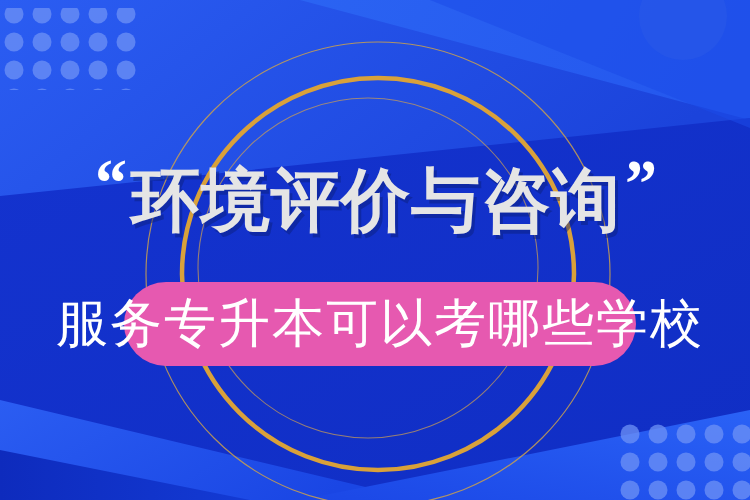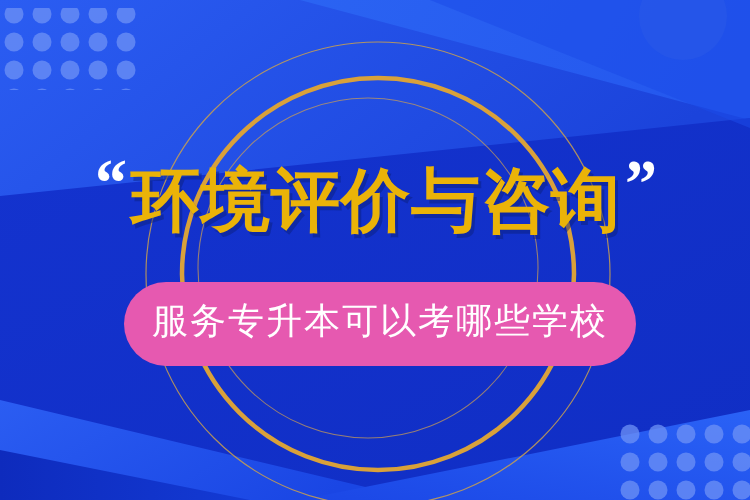--- a/index.html
+++ b/index.html
@@ -58,21 +58,21 @@
     margin-top: 4px;
     transform: scaleY(1.05);
   }
   .quote-close {
     margin-left: 4px;
     align-self: flex-start;
     margin-top: 4px;
     transform: scaleY(1.05);
   }
   .main-title {
-    color: #eab308;
+    color: #e5e5e5;
     font-size: 69px;
     font-weight: bold;
     letter-spacing: 1px;
     line-height: 1;
     white-space: nowrap;
     text-shadow: 3px 4px 0 rgba(10, 30, 120, 0.45);
     font-family: "Liberation Sans", "DejaVu Sans", sans-serif;
   }
   
   .pill {
@@ -83,26 +83,26 @@
     height: 84px;
     background: #e659b0;
     border-radius: 42px;
     display: flex;
     align-items: center;
     justify-content: center;
     box-sizing: border-box;
   }
   .pill-text {
     color: #ffffff;
-    font-size: 36px;
+    font-size: 52px;
     font-weight: normal;
     letter-spacing: 2px;
     line-height: 1;
     white-space: nowrap;
-    font-family: Liberation Mono, monospace;
+    font-family: Liberation Serif, serif;
   }
 </style>
 </head>
 <body>
 
 <div id="banner">
 
   <svg id="bg-svg" viewBox="0 0 750 500">
     <defs>
       <linearGradient id="gMid" x1="0" y1="0" x2="1" y2="0.35">

